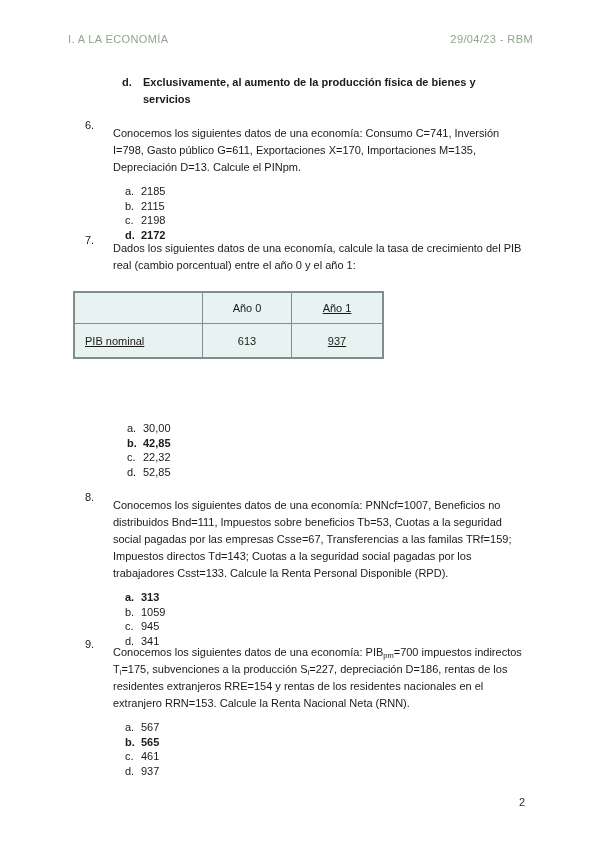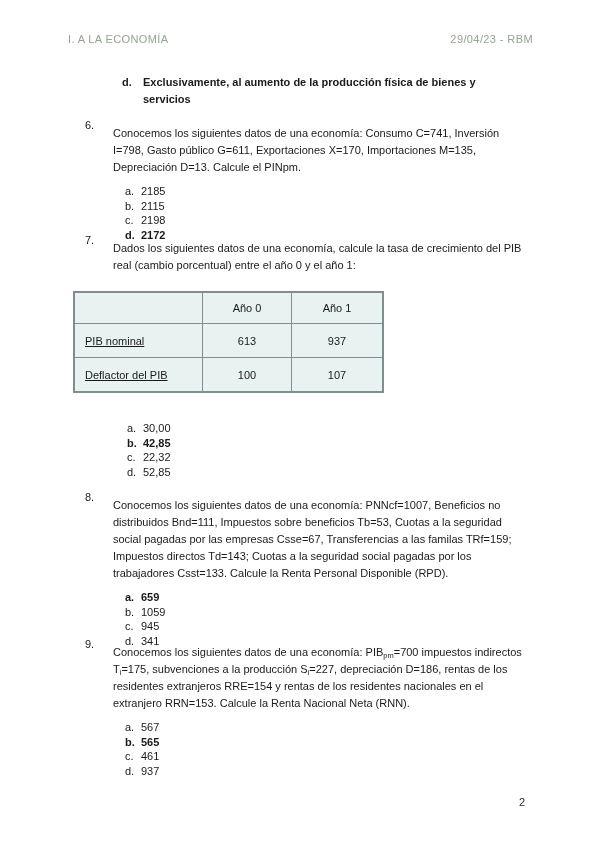--- a/index.html
+++ b/index.html
@@ -65,21 +65,21 @@
   .dtable td.rowlabel {
     width: 117px;
     padding-left: 10px;
     text-align: left;
     text-decoration: underline;
   }
   .dtable td.num { text-align: center; }
   .dtable tr.hrow td { height: 30px; }
   .dtable tr.drow td { height: 33px; }
   .dtable td.c2 { width: 88px; }
-  .dtable td.c3 { width: 90px; }
+  .dtable td.c3 { width: 90px; text-decoration: underline; }
   sub {
     font-size: 7.5px;
     vertical-align: -2px;
     line-height: 0;
   }
   .footer {
     position: absolute;
     top: 796px; left: 519px;
     color: #2b2b2b;
   }
@@ -136,25 +136,20 @@
         <tr class="hrow">
       <td class="rowlabel"></td>
       <td class="num c2">Año 0</td>
       <td class="num c3">Año 1</td>
     </tr>
     <tr class="drow">
       <td class="rowlabel">PIB nominal</td>
       <td class="num c2">613</td>
       <td class="num c3">937</td>
     </tr>
-    <tr class="drow">
-      <td class="rowlabel">Deflactor del PIB</td>
-      <td class="num c2">100</td>
-      <td class="num c3">107</td>
-    </tr>
   </tbody>
     </table>
 
   <div class="opts standalone">
     <div class="opt">
       <span class="letter">a.</span>
       <span>30,00</span>
     </div>
     <div class="opt bold">
       <span class="letter">b.</span>
@@ -170,21 +165,21 @@
     </div>
   </div>
 
   <div class="q" style="top:489px;">
     <span class="qnum">8.</span>
     <div class="qbody">
       <p class="qtext">Conocemos los siguientes datos de una economía: PNNcf=1007, Beneficios no distribuidos Bnd=111, Impuestos sobre beneficios Tb=53, Cuotas a la seguridad social pagadas por las empresas Csse=67, Transferencias a las familas TRf=159; Impuestos directos Td=143; Cuotas a la seguridad social pagadas por los trabajadores Csst=133. Calcule la Renta Personal Disponible (RPD).</p>
       <div class="opts">
         <div class="opt bold">
           <span class="letter">a.</span>
-          <span>659</span>
+          <span>313</span>
         </div>
         <div class="opt">
           <span class="letter">b.</span>
           <span>1059</span>
         </div>
         <div class="opt">
           <span class="letter">c.</span>
           <span>945</span>
         </div>
         <div class="opt">

